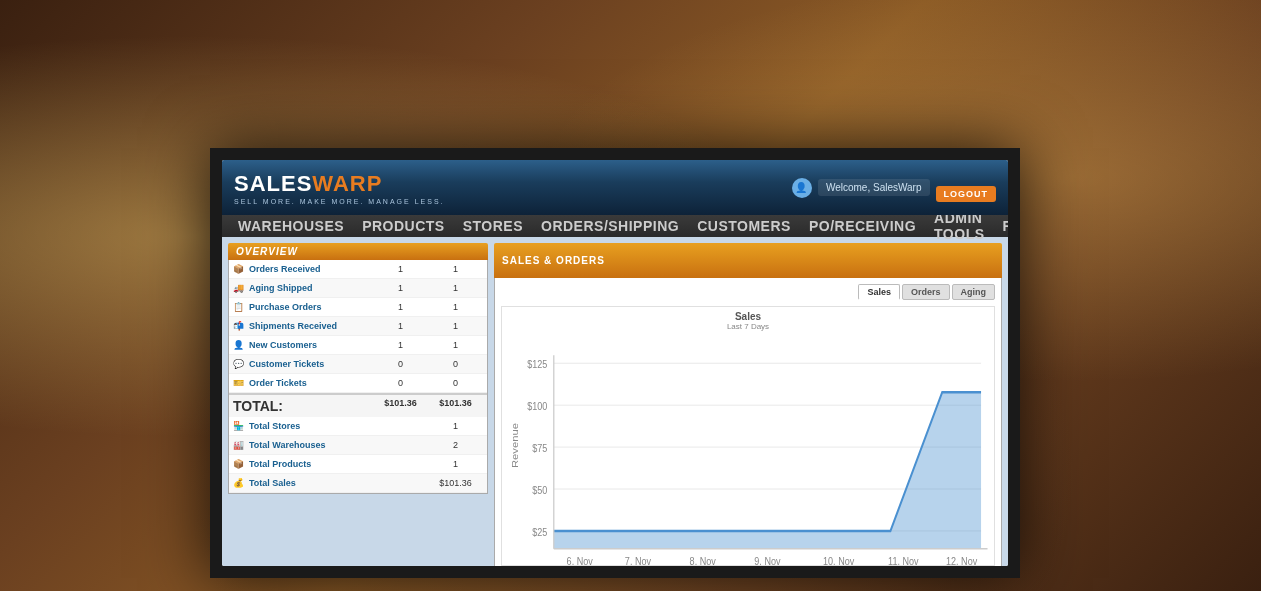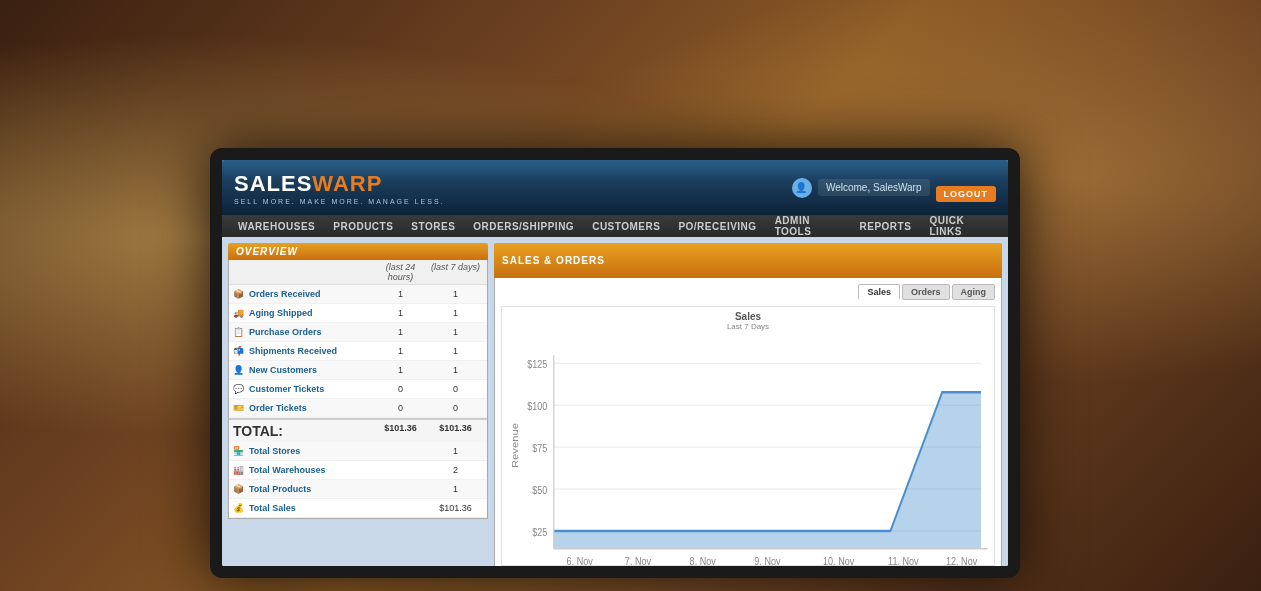--- a/index.html
+++ b/index.html
@@ -24,21 +24,21 @@
     }
 
     
     .monitor-frame {
       position: absolute;
       left: 210px;
       top: 148px;
       width: 810px;
       height: 430px;
       background: #1a1a1a;
-      border-radius: 12px;
+      border-radius: 0;
       padding: 12px;
       box-shadow: 0 0 60px rgba(0,0,0,0.8);
     }
 
     .monitor-screen {
       width: 100%;
       height: 100%;
       background: #fff;
       overflow: hidden;
       border-radius: 2px;
@@ -122,21 +122,21 @@
       background: linear-gradient(180deg, #3a3a3a 0%, #2a2a2a 100%);
       height: 22px;
       display: flex;
       align-items: center;
       padding: 0 8px;
       gap: 2px;
     }
 
     .nav-item {
       color: #ccc;
-      font-size: 10px;
+      font-size: 14px;
       font-weight: bold;
       padding: 18px 8px;
       cursor: pointer;
       letter-spacing: 0.5px;
       text-transform: uppercase;
       height: 100%;
       display: flex;
       align-items: center;
     }
 
@@ -405,25 +405,20 @@
       <div class="nav-item">ADMIN TOOLS</div>
       <div class="nav-item">REPORTS</div>
       <div class="nav-item">QUICK LINKS</div>
     </div>
 
     <div class="main-content">
 
       <div class="left-panel">
         <div class="panel-header-orange">OVERVIEW</div>
         <div class="panel-body">
-          <div class="stats-header-row">
-            <div class="stats-label-col"></div>
-            <div class="stats-val-col">(last 24 hours)</div>
-            <div class="stats-val-col">(last 7 days)</div>
-          </div>
 
           <div class="stats-row">
             <div class="stats-row-label">
               <span class="stats-icon icon-orange">📦</span>
               <span class="stats-link">Orders Received</span>
             </div>
             <div class="stats-val">1</div>
             <div class="stats-val">1</div>
           </div>
 

